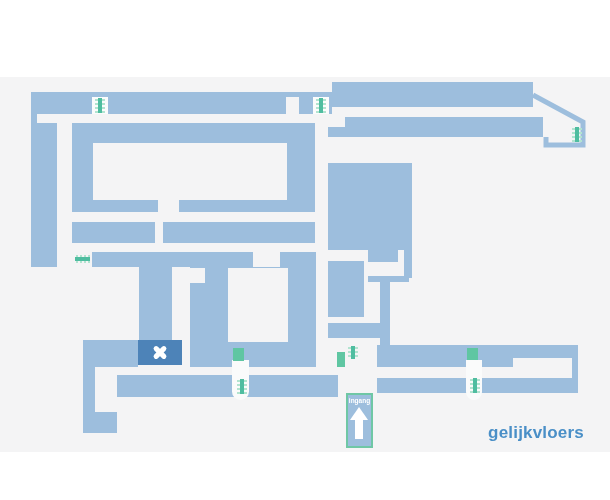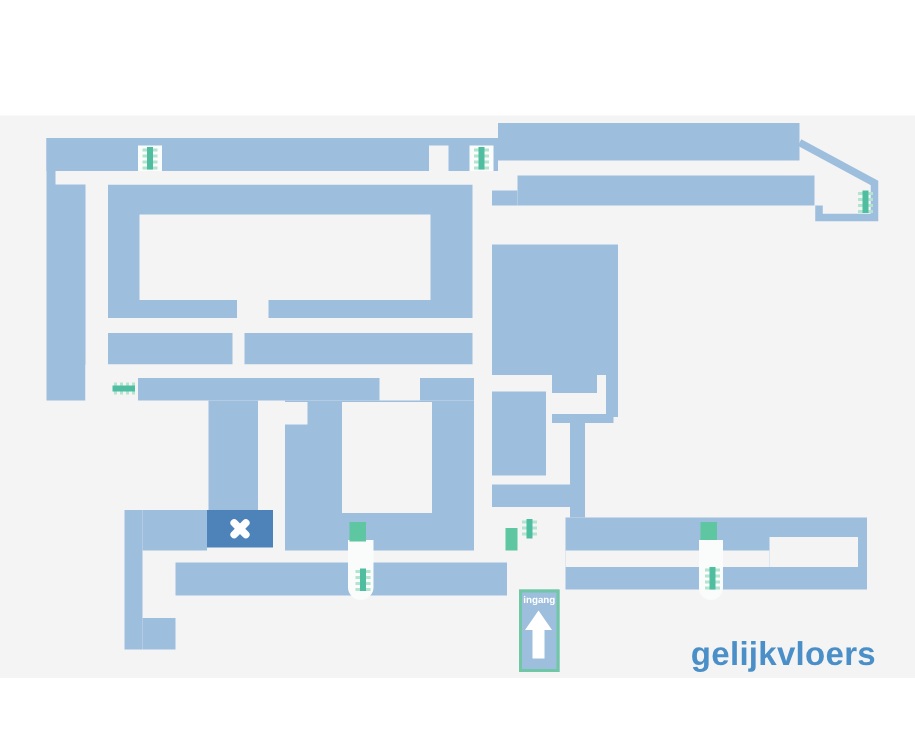--- a/index.html
+++ b/index.html
@@ -26,21 +26,21 @@
   .doorgreen{position:absolute;background:#5fc6a2;z-index:4;}
   .funnel{position:absolute;left:520px;top:85px;z-index:1;}
   .badge{position:absolute;left:346px;top:393px;width:27px;height:55px;background:#9dbedd;
          border:2px solid #6fc7a5;box-sizing:border-box;z-index:6;text-align:center;}
   .badge .lbl{display:block;margin-top:2px;font-size:6.5px;line-height:8px;font-weight:bold;color:#ffffff;}
   .arrow{position:relative;width:23px;height:34px;margin-top:2px;}
   .arrow .head{position:absolute;left:2px;top:0;width:0;height:0;
                border-left:9px solid transparent;border-right:9px solid transparent;
                border-bottom:13px solid #ffffff;}
   .arrow .shaft{position:absolute;left:7px;top:12px;width:8px;height:20px;background:#ffffff;}
-  .floorlabel{position:absolute;right:26px;top:423px;font-size:22px;font-weight:bold;
+  .floorlabel{position:absolute;right:26px;top:423px;font-size:17px;font-weight:bold;
               color:#4a8fc7;z-index:6;letter-spacing:0.2px;}
 </style>
 </head>
 <body>
 
 <div class="page">
   <div class="panel"></div>
 
   <div class="map">
 

